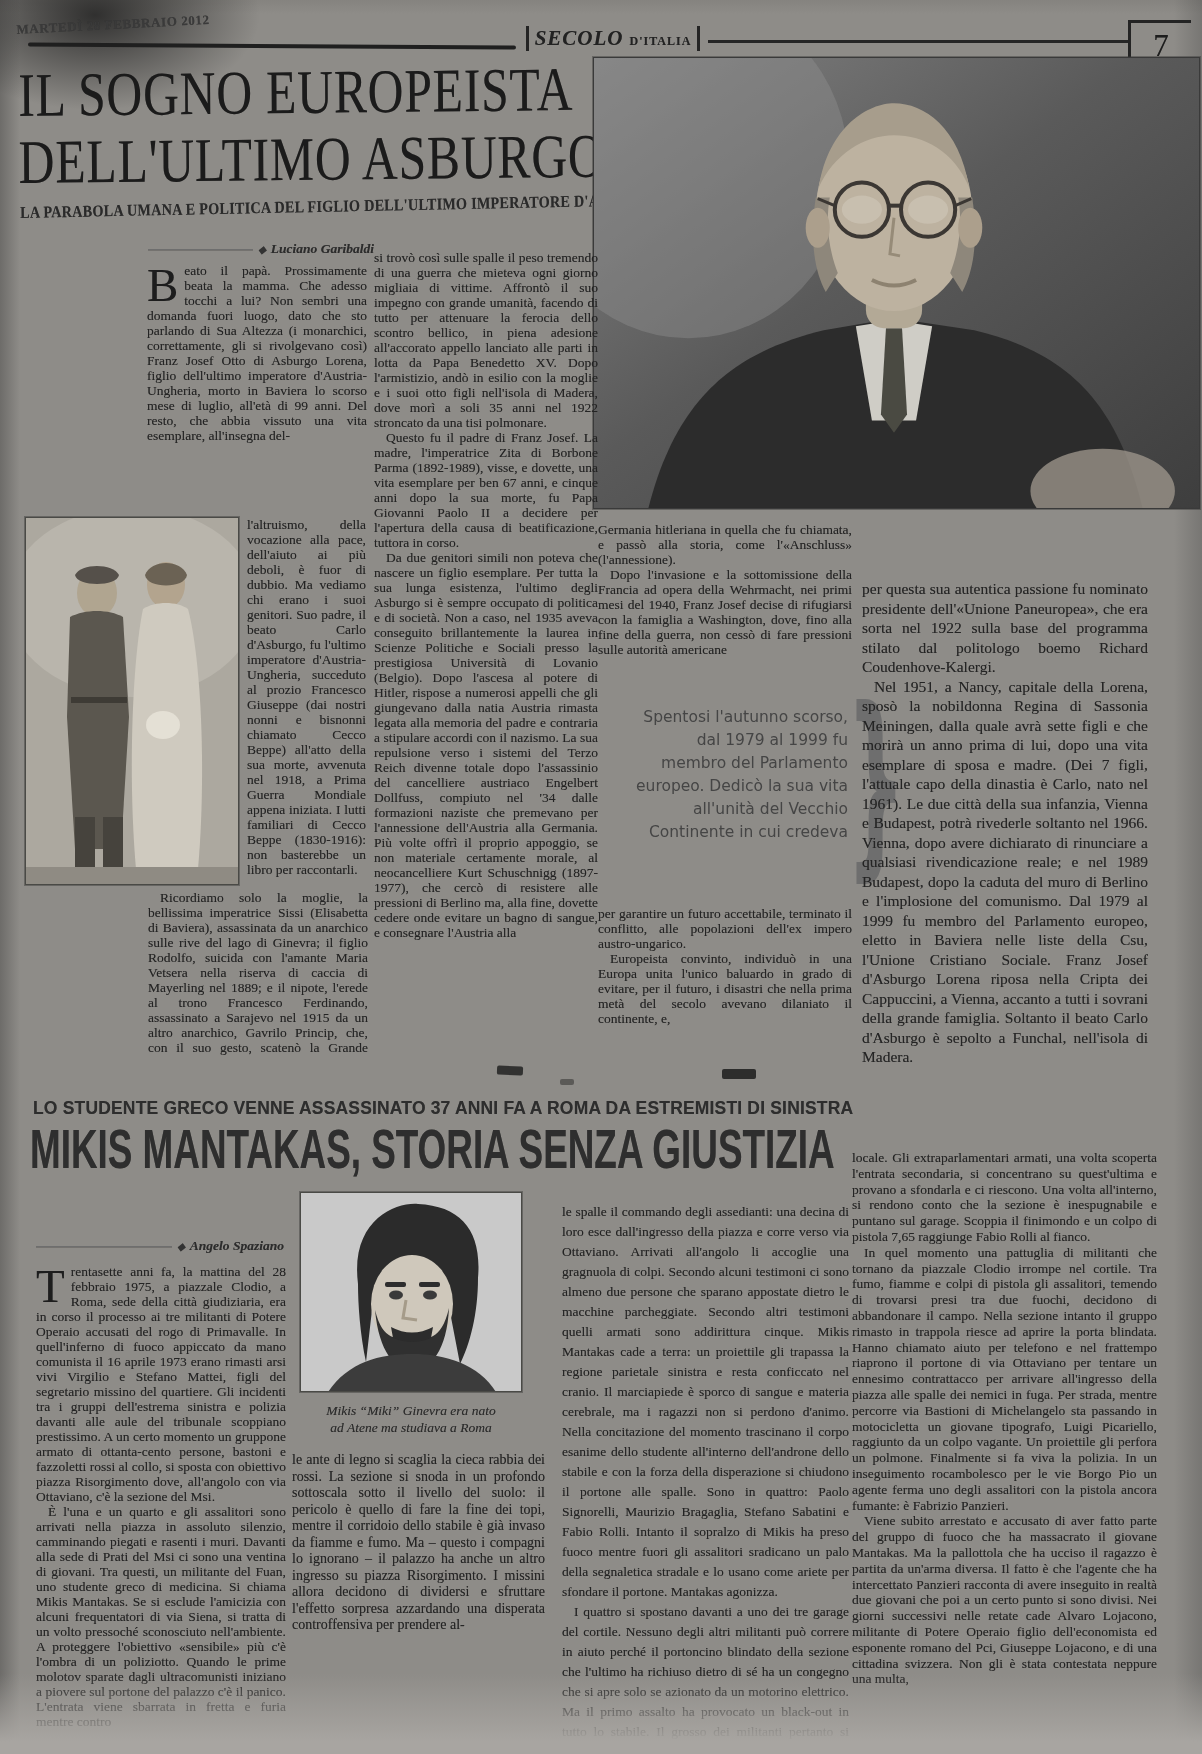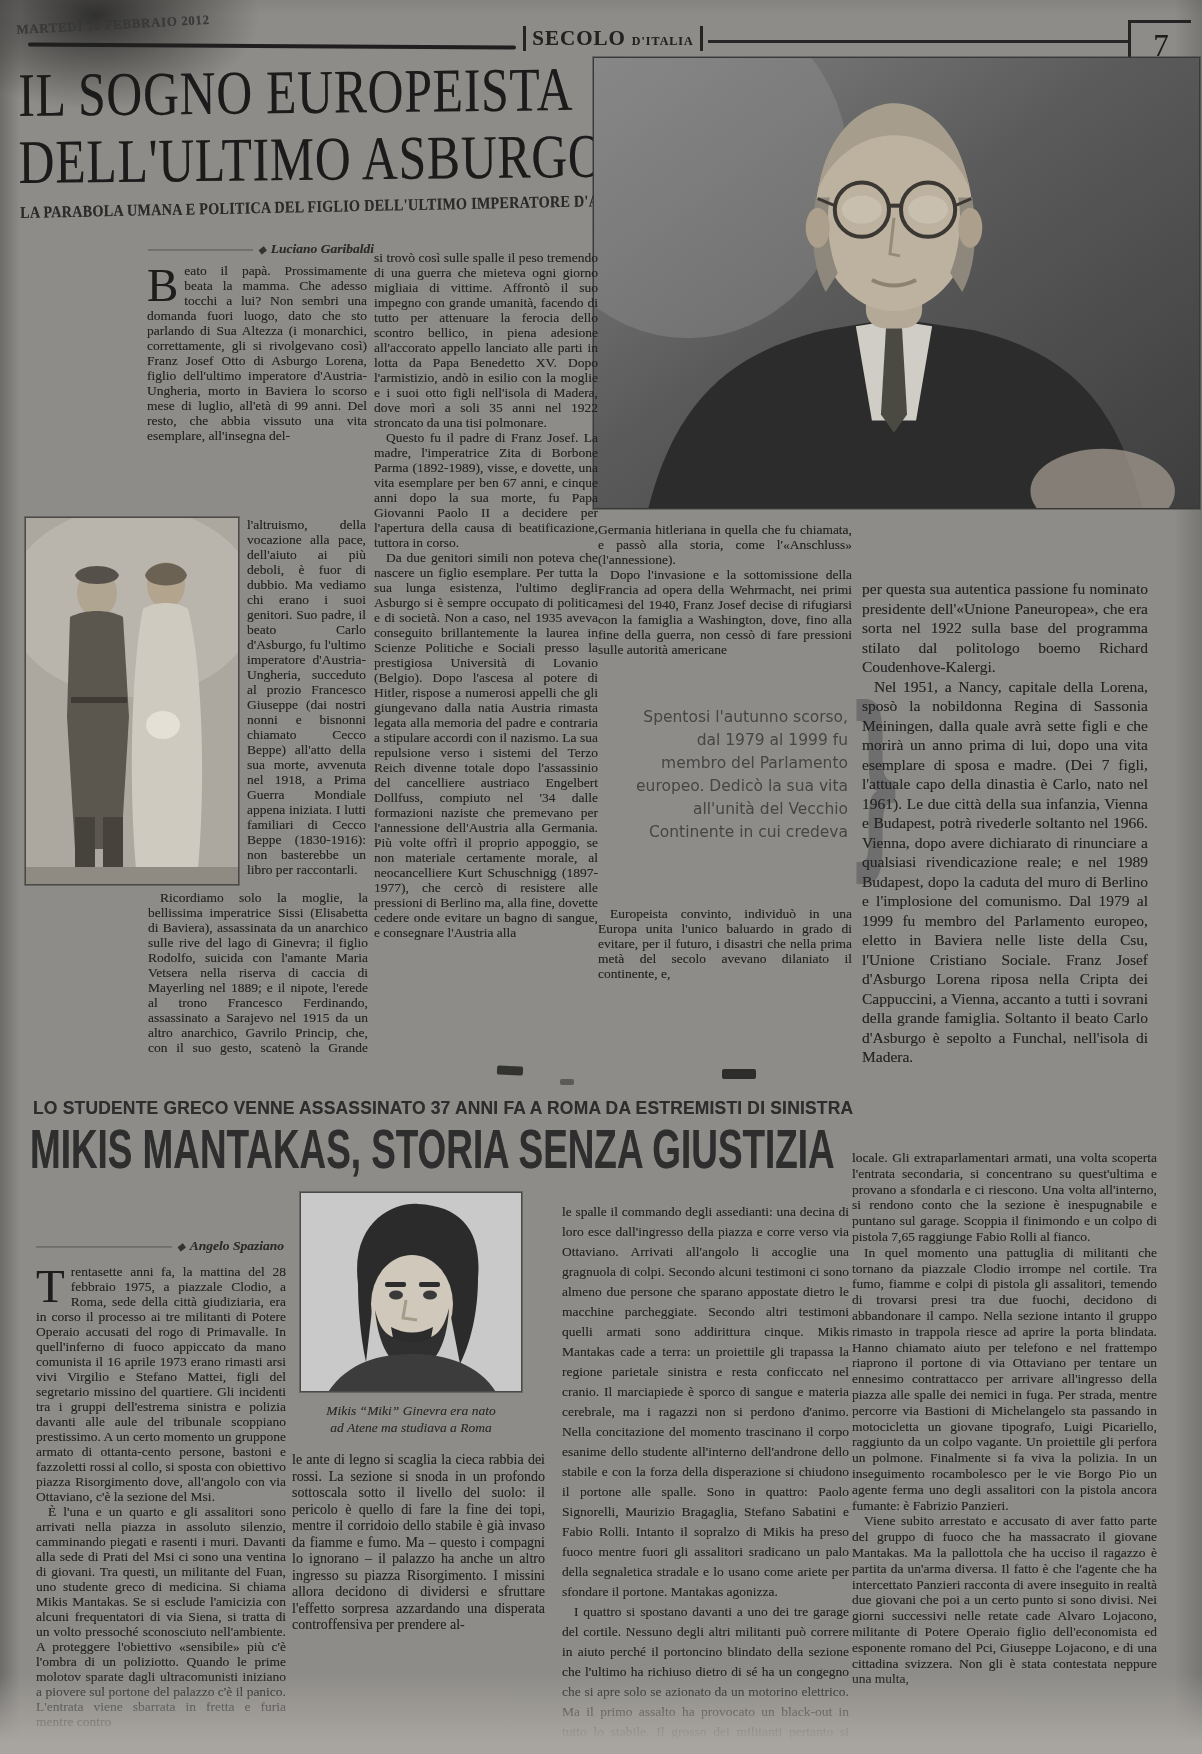--- a/index.html
+++ b/index.html
@@ -16,21 +16,21 @@
   .scan-bottom{left:0;bottom:0;width:100%;height:80px;background:linear-gradient(rgba(162,160,156,0),#a8a5a1 85%);}
   .scan-right{right:0;top:0;width:28px;height:100%;background:linear-gradient(90deg,rgba(0,0,0,0),rgba(60,60,60,.28));}
   .scan-left{left:0;top:0;width:20px;height:100%;background:linear-gradient(90deg,rgba(40,40,40,.32),rgba(40,40,40,0));}
 
   
   .date{left:16px;top:22px;font-weight:700;font-size:13px;letter-spacing:.6px;color:#3a3a3a;
     transform:rotate(-3deg);transform-origin:left top;}
   .rule-l{left:28px;top:44px;width:488px;height:4px;background:#1f1f1f;border-radius:3px;transform:rotate(.35deg);}
   .masthead{left:517px;top:26px;width:192px;display:flex;align-items:baseline;justify-content:center;gap:6px;}
   .m-bar{width:3px;height:25px;background:#242424;align-self:center;}
-  .m-main{font-size:21px;font-weight:600;letter-spacing:1px;color:#222;}
+  .m-main{font-size:21px;font-weight:600;letter-spacing:1px;color:#222;font-style:italic;}
   .m-sub{font-size:12px;font-weight:600;letter-spacing:1px;color:#222;}
   .rule-r{left:708px;top:40px;width:420px;height:3px;background:#262626;}
   .pagenum-box{left:1128px;top:20px;width:60px;height:46px;border-left:3px solid #242424;
     border-bottom:3px solid #242424;border-top:3px solid #242424;
     display:flex;align-items:center;justify-content:center;font-size:31px;color:#1d1d1d;}
 
   
   .a1-headline{left:18px;top:62px;width:780px;font-size:62px;line-height:67px;font-weight:400;
     letter-spacing:1px;color:#1b1b1b;transform:scaleX(.8) rotate(-.5deg);transform-origin:left top;
     font-family:"Liberation Serif",serif;}
@@ -190,20 +190,21 @@
 
   <div class="abs bodycol a1col col3a">
     <p class="first">Germania hitleriana in quella che fu chiamata, e passò alla storia, come l'«Anschluss» (l'annessione).</p>
     <p>Dopo l'invasione e la sottomissione della Francia ad opera della Wehrmacht, nei primi mesi del 1940, Franz Josef decise di rifugiarsi con la famiglia a Washington, dove, fino alla fine della guerra, non cessò di fare pressioni sulle autorità americane</p>
   </div>
 
   <div class="abs pullquote">Spentosi l'autunno scorso, dal 1979 al 1999 fu membro del Parlamento europeo. Dedicò la sua vita all'unità del Vecchio Continente in cui credeva</div>
   <div class="abs brace">}</div>
 
   <div class="abs bodycol a1col col3b">
+    <p class="first">per garantire un futuro accettabile, terminato il conflitto, alle popolazioni dell'ex impero austro-ungarico.</p>
     <p>Europeista convinto, individuò in una Europa unita l'unico baluardo in grado di evitare, per il futuro, i disastri che nella prima metà del secolo avevano dilaniato il continente, e,</p>
   </div>
 
   <div class="abs bodycol col4a">
     <p class="first">per questa sua autentica passione fu nominato presidente dell'«Unione Paneuropea», che era sorta nel 1922 sulla base del programma stilato dal politologo boemo Richard Coudenhove-Kalergi.</p>
     <p>Nel 1951, a Nancy, capitale della Lorena, sposò la nobildonna Regina di Sassonia Meiningen, dalla quale avrà sette figli e che morirà un anno prima di lui, dopo una vita esemplare di sposa e madre. (Dei 7 figli, l'attuale capo della dinastia è Carlo, nato nel 1961). Le due città della sua infanzia, Vienna e Budapest, potrà rivederle soltanto nel 1966. Vienna, dopo avere dichiarato di rinunciare a qualsiasi rivendicazione reale; e nel 1989 Budapest, dopo la caduta del muro di Berlino e l'implosione del comunismo. Dal 1979 al 1999 fu membro del Parlamento europeo, eletto in Baviera nelle liste della Csu, l'Unione Cristiano Sociale. Franz Josef d'Asburgo Lorena riposa nella Cripta dei Cappuccini, a Vienna, accanto a tutti i sovrani della grande famiglia. Soltanto il beato Carlo d'Asburgo è sepolto a Funchal, nell'isola di Madera.</p>
   </div>
 
   <div class="abs smudge" style="left:497px;top:1066px;width:26px;height:9px;opacity:.8;transform:rotate(2deg);"></div>
   <div class="abs smudge" style="left:722px;top:1069px;width:34px;height:10px;opacity:.85;"></div>

